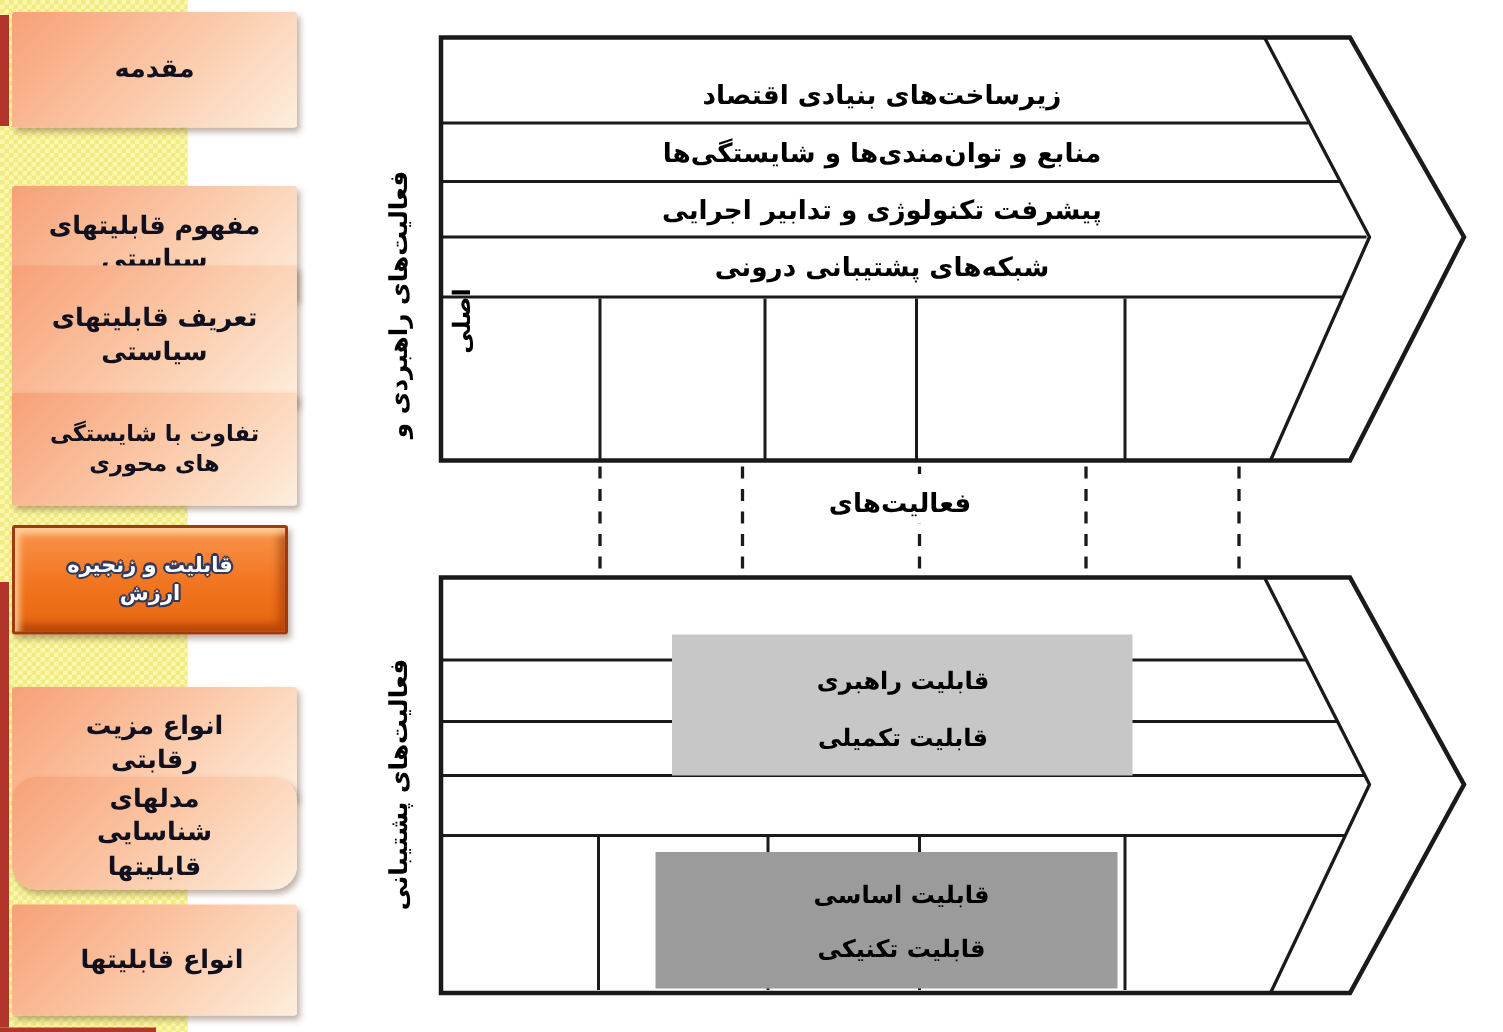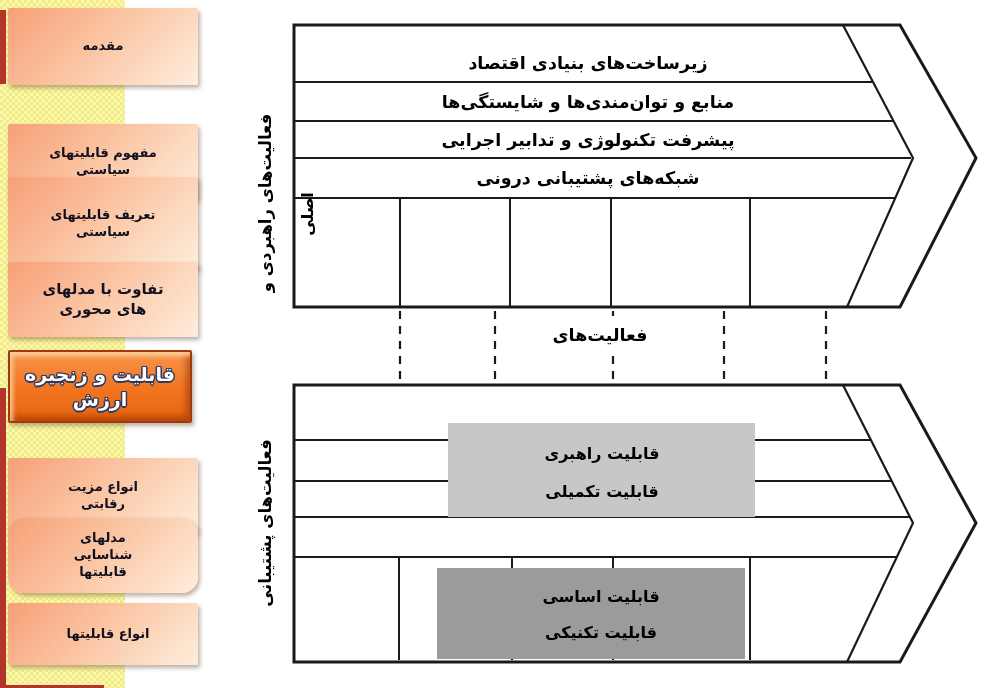--- a/index.html
+++ b/index.html
@@ -22,32 +22,32 @@
   .red-accent { position:absolute; background:#b2342b; }
 
   
   .btn {
     position:absolute; left:8px; width:190px;
     display:flex; align-items:center; justify-content:center;
     text-align:center; direction:rtl;
     background:linear-gradient(135deg, #f7a077 0%, #fbc7a6 50%, #fdeedd 100%);
     border-radius:2px;
     box-shadow:2px 3px 4px rgba(110,80,60,.45);
-    color:#10101e; font-weight:bold; font-size:13px; line-height:1.3;
+    color:#10101e; font-weight:bold; font-size:17px; line-height:1.3;
     white-space:pre-line; cursor:pointer; padding:2px 6px;
   }
   .btn.small { font-size:15px; }
   .btn.active {
     width:184px;
     background:linear-gradient(180deg, #f8954d 0%, #f1741f 55%, #e9650f 100%);
     border:2px solid #a03a0e;
     box-shadow: inset 3px 4px 4px rgba(255,215,165,.85),
                 inset -4px -5px 6px rgba(140,45,0,.55),
                 2px 3px 4px rgba(110,80,60,.45);
-    color:#ffffff; font-size:19px;
+    color:#ffffff; font-size:14px;
     text-shadow:-1.5px 0 0 #2e3a5e, 1.5px 0 0 #2e3a5e, 0 -1.5px 0 #2e3a5e, 0 1.5px 0 #2e3a5e,
                 -1px -1px 0 #2e3a5e, 1px 1px 0 #2e3a5e, -1px 1px 0 #2e3a5e, 1px -1px 0 #2e3a5e;
   }
 
   
   svg text { font-family:"DejaVu Sans", sans-serif; font-weight:bold; fill:#000; }
   .shape  { fill:#ffffff; stroke:#1a1a1a; stroke-width:3; }
   .chev   { fill:none;    stroke:#1a1a1a; stroke-width:2.2; }
   .ln     { stroke:#1a1a1a; stroke-width:2; }
   .dash   { stroke:#1a1a1a; stroke-width:2.2; stroke-dasharray:8 7; }
@@ -60,30 +60,30 @@
   <div class="yellow-strip"></div>
   <div class="red-accent" style="left:0;top:10px;width:6px;height:74px;"></div>
   <div class="red-accent" style="left:0;top:388px;width:6px;height:297px;"></div>
   <div class="red-accent" style="left:0;top:685px;width:104px;height:3px;"></div>
 
   <div class="btn" style="top:8px;height:77px;">مقدمه</div>
   <div class="btn" style="top:92px;height:76px;margin-top:32px;">مفهوم قابلیتهای
 سیاستی</div>
   <div class="btn" style="top:177px;height:93px;">تعریف قابلیتهای
 سیاستی</div>
-  <div class="btn small" style="top:262px;height:75px;">تفاوت با مدلهای
+  <div class="btn small" style="top:262px;height:75px;">تفاوت با شایستگی
 های محوری</div>
   <div class="btn active" style="top:350px;height:73px;">قابلیت و زنجیره
 ارزش</div>
   <div class="btn" style="top:433px;height:75px;margin-top:25px;">انواع مزیت
 رقابتی</div>
   <div class="btn" style="top:518px;height:75px;border-radius:16px;">مدلهای
 شناسایی
 قابلیتها</div>
-  <div class="btn" style="top:603px;height:62px;padding-left:16px;">انواع قابلیتها</div>
+  <div class="btn" style="top:603px;height:74px;padding-left:16px;">انواع قابلیتها</div>
 
   <svg width="752" height="688" viewBox="250 0 752 688" style="position:absolute;left:250px;top:0;">
 
     <g>
       <path class="shape" d="M294,25 H900 L976,158 L900,307 H294 Z"></path>
       <path class="chev" d="M843,25 L913,158 L847,307"></path>
       <line class="ln" x1="294" y1="82" x2="872" y2="82"></line>
       <line class="ln" x1="294" y1="121" x2="893" y2="121"></line>
       <line class="ln" x1="294" y1="158" x2="911" y2="158"></line>
       <line class="ln" x1="294" y1="198" x2="895" y2="198"></line>

